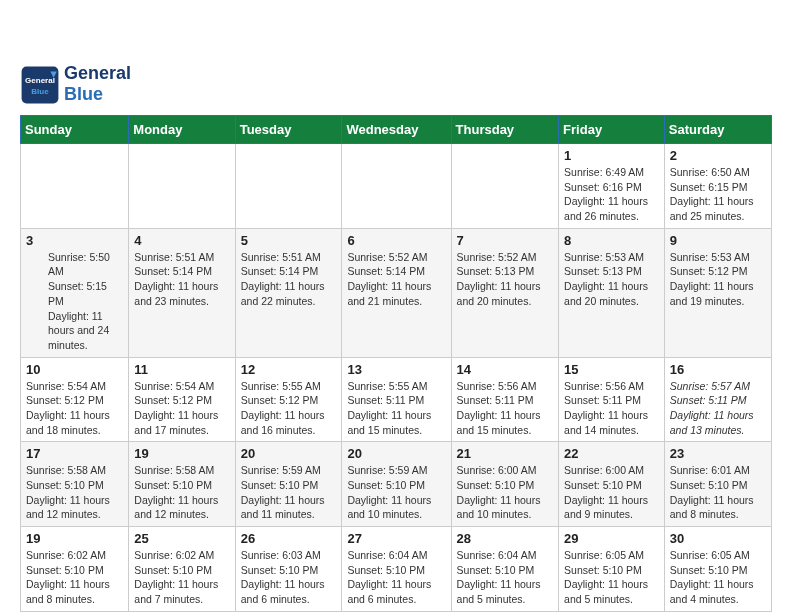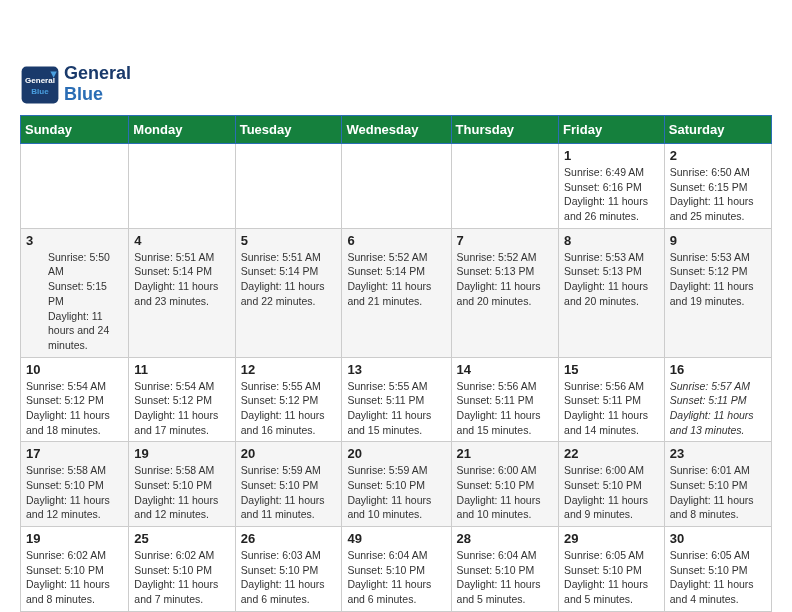--- a/index.html
+++ b/index.html
@@ -268,21 +268,21 @@
 Sunset: 5:10 PM
 Daylight: 11 hours and 7 minutes.</div>
         </td>
         <td>
           <span class="day-num">26</span>
           <div class="day-detail" style="white-space: pre-line;">Sunrise: 6:03 AM
 Sunset: 5:10 PM
 Daylight: 11 hours and 6 minutes.</div>
         </td>
         <td>
-          <span class="day-num">49</span>
+          <span class="day-num">27</span>
           <div class="day-detail" style="white-space: pre-line;">Sunrise: 6:04 AM
 Sunset: 5:10 PM
 Daylight: 11 hours and 6 minutes.</div>
         </td>
         <td>
           <span class="day-num">28</span>
           <div class="day-detail" style="white-space: pre-line;">Sunrise: 6:04 AM
 Sunset: 5:10 PM
 Daylight: 11 hours and 5 minutes.</div>
         </td>

